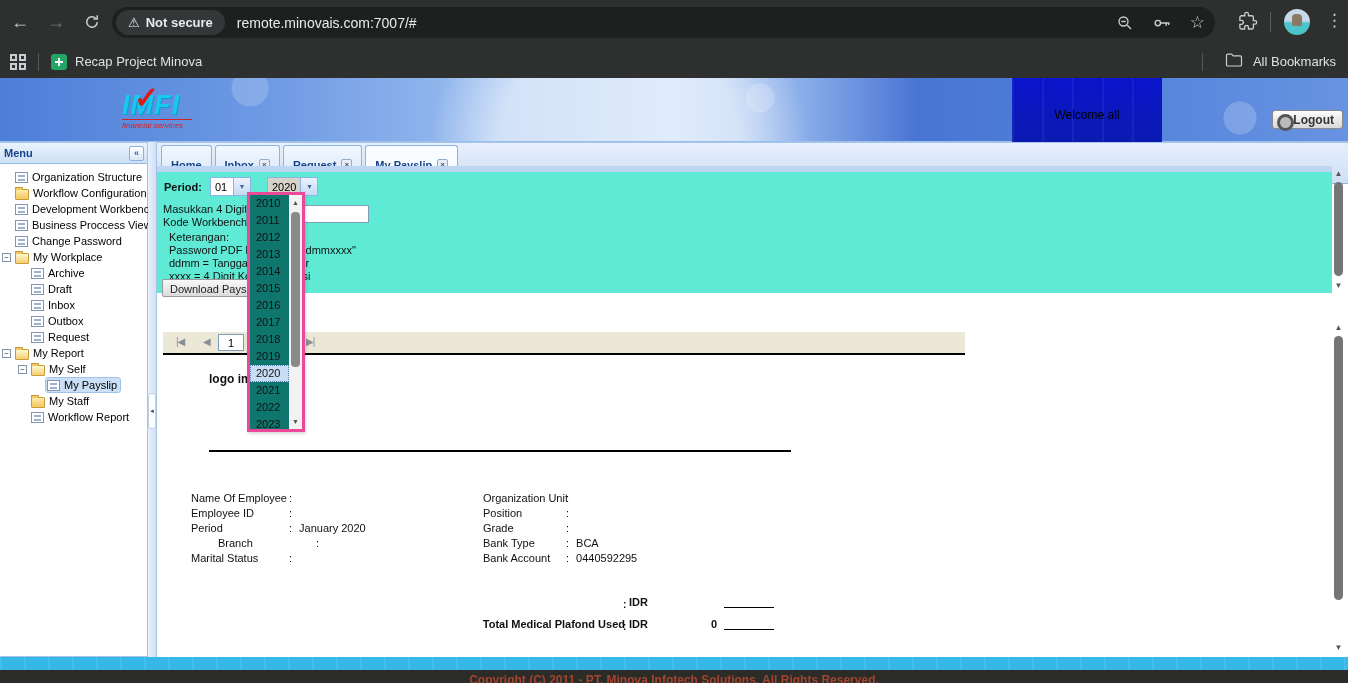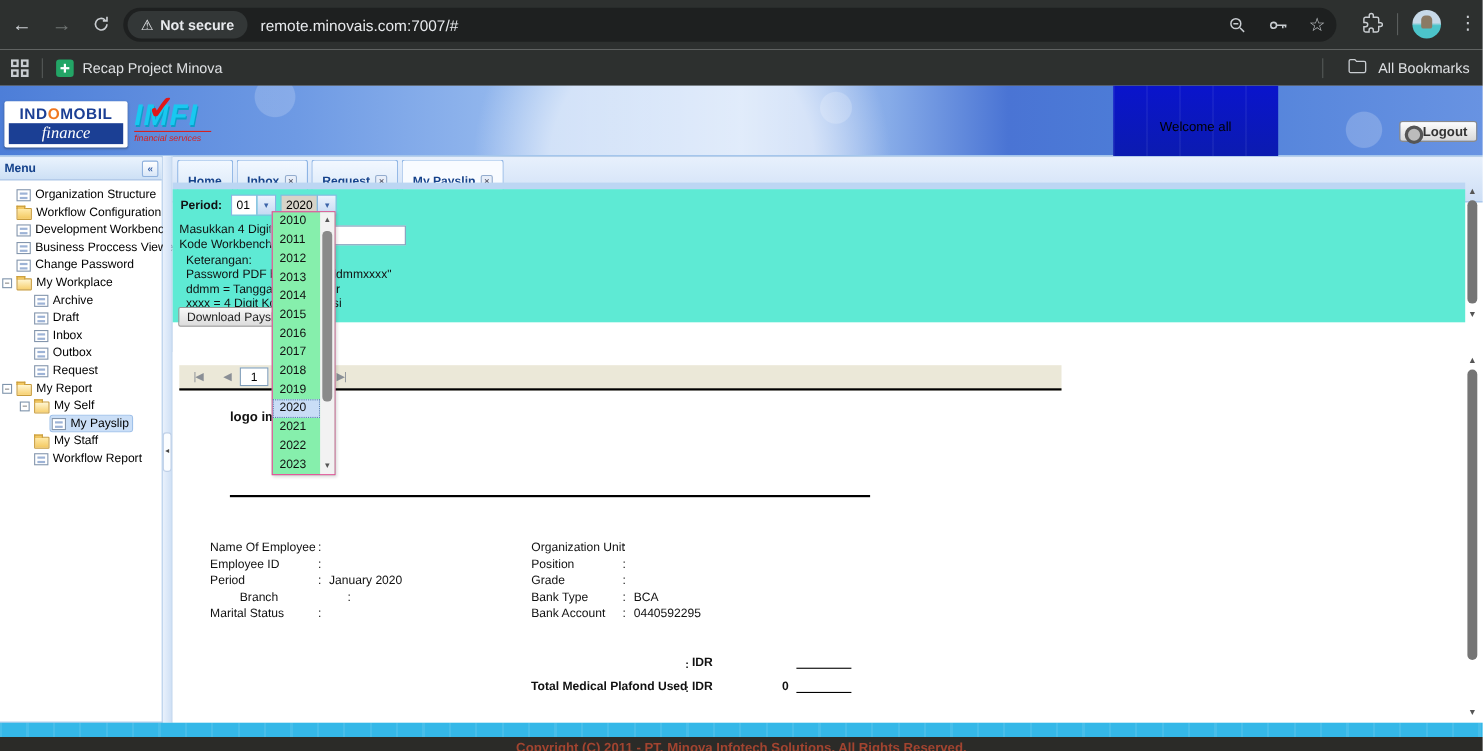--- a/index.html
+++ b/index.html
@@ -85,21 +85,21 @@
   .main { position:absolute; left:157px; top:142px; width:1191px; height:515px; background:#fff; border-top:1px solid #a6c4e7; }
   .tab-strip { position:absolute; left:0; top:0; right:0; height:41px; background:linear-gradient(#e7f0fc,#cedff6); border-bottom:1px solid #8db4e4; display:flex; gap:3px; padding:2px 0 0 4px; }
   .tab { display:flex; align-items:center; gap:5px; padding:0 9px; border:1px solid #8db4e4; border-bottom:none; border-radius:3px 3px 0 0; background:linear-gradient(#f2f8ff,#d4e4f7); color:#15428b; font-size:11px; font-weight:bold; }
   .tab.active { background:#f8fbff; }
   .tab-close { width:11px; height:11px; border:1px solid #93acce; background:#e7eef9; color:#556; font-size:8px; line-height:9px; text-align:center; border-radius:2px; }
   .pane-top-strip { position:absolute; left:0; right:16px; top:23px; height:6px; background:#bcd6f3; }
 
   .top-pane { position:absolute; left:0; top:29px; right:16px; height:121px; background:#5eead4; font-size:11px; }
   .period-row { position:absolute; left:7px; top:5px; display:flex; align-items:center; }
   .period-label { font-weight:bold; color:#111; margin-right:8px; }
-  .combo { display:inline-flex; border:1px solid #8db2e3; height:19px; margin-right:4px; }
+  .combo { display:inline-flex; border:1px solid #8db2e3; height:19px; margin-right:16px; }
   .combo-val { min-width:22px; background:#fff; padding:3px 4px 0 4px; font-size:11px; }
   .combo-val.focused { background:#d7d3c8; }
   .combo-btn { width:17px; background:linear-gradient(#eaf2fd,#c6daf3); border-left:1px solid #8db2e3; color:#3b63a8; font-size:8px; text-align:center; line-height:17px; }
   .verif-label { position:absolute; left:6px; top:31px; line-height:13px; color:#111; }
   .verif-input { position:absolute; left:89px; top:33px; width:123px; height:18px; border:1px solid #7f9db9; background:#fff; font-size:11px; padding:0 3px; }
   .keterangan { position:absolute; left:12px; top:59px; line-height:13px; color:#111; }
   .download-btn { position:absolute; left:5px; top:107px; height:18px; background:linear-gradient(#f8f8f8,#dcdcdc); border:1px solid #999; border-radius:2px; font-size:11px; color:#222; padding:1px 7px 0 7px; }
 
   .view-report-bar { position:absolute; left:0; top:153px; right:0; height:23px; background:linear-gradient(#e4eefa,#cbdef4); border-top:1px solid #b0c9ea; border-bottom:1px solid #a8c3e8; font-size:11px; color:#223; padding:5px 0 0 11px; }
 
@@ -115,21 +115,21 @@
   .col-right .lab { width:76px; }
   .field-row .col { display:inline-block; margin-right:7px; }
   .total-row { position:absolute; left:0; right:0; height:14px; font-size:11px; font-weight:bold; color:#111; }
   .total-label { position:absolute; left:300px; width:168px; text-align:right; }
   .total-colon { position:absolute; left:466px; top:3px; font-size:10px; }
   .total-cur { position:absolute; left:472px; }
   .total-val { position:absolute; left:544px; width:16px; text-align:right; }
   .total-line { position:absolute; left:567px; top:11px; width:50px; height:1px; background:#000; }
 
   
-  .year-dd { position:absolute; left:247px; top:192px; width:58px; height:240px; background:#86efac; border:1px solid #ec4899; z-index:60; box-shadow:1px 2px 3px rgba(0,0,0,.15); }
+  .year-dd { position:absolute; left:247px; top:192px; width:58px; height:240px; background:#0f766e; border:3px solid #ec4899; z-index:60; box-shadow:1px 2px 3px rgba(0,0,0,.15); }
   .dd-list { position:absolute; left:0; top:0; right:13px; bottom:0; }
   .dd-item { height:17px; line-height:17px; padding-left:6px; font-size:11px; color:#111; }
   .dd-item.selected { background:#c9ddf6; outline:1px dotted #5a7fb0; outline-offset:-1px; }
   .dd-scroll { position:absolute; right:0; top:0; width:13px; bottom:0; background:#f2f2f2; }
   .dd-arrow { position:absolute; left:0; width:13px; height:13px; font-size:7px; text-align:center; line-height:13px; color:#555; }
   .dd-arrow.up { top:1px; } .dd-arrow.down { bottom:1px; }
   .dd-thumb { position:absolute; left:2px; top:17px; width:9px; height:155px; background:#8a8a8a; border-radius:4px; }
 
   
   .vsb { position:absolute; width:13px; z-index:5; }
@@ -210,24 +210,20 @@
         </svg>
     </span>
     <span>All Bookmarks</span>
   </div>
 </div>
 
 <div class="banner">
   <div class="banner-darkblock">
     <div class="welcome-text">Welcome all</div>
   </div>
-  <div class="logo-indo">
-    <div class="l1"><span>IND</span><span class="o">O</span><span>MOBIL</span></div>
-    <div class="l2">finance</div>
-  </div>
   <div class="logo-imfi">
     <div class="imfi">IMFI</div>
     <div class="check">✓</div>
     <div class="sub">financial services</div>
   </div>
   <button class="logout-btn">Logout</button>
 </div>
 
 <div class="sidebar">
   <div class="sidebar-header">

